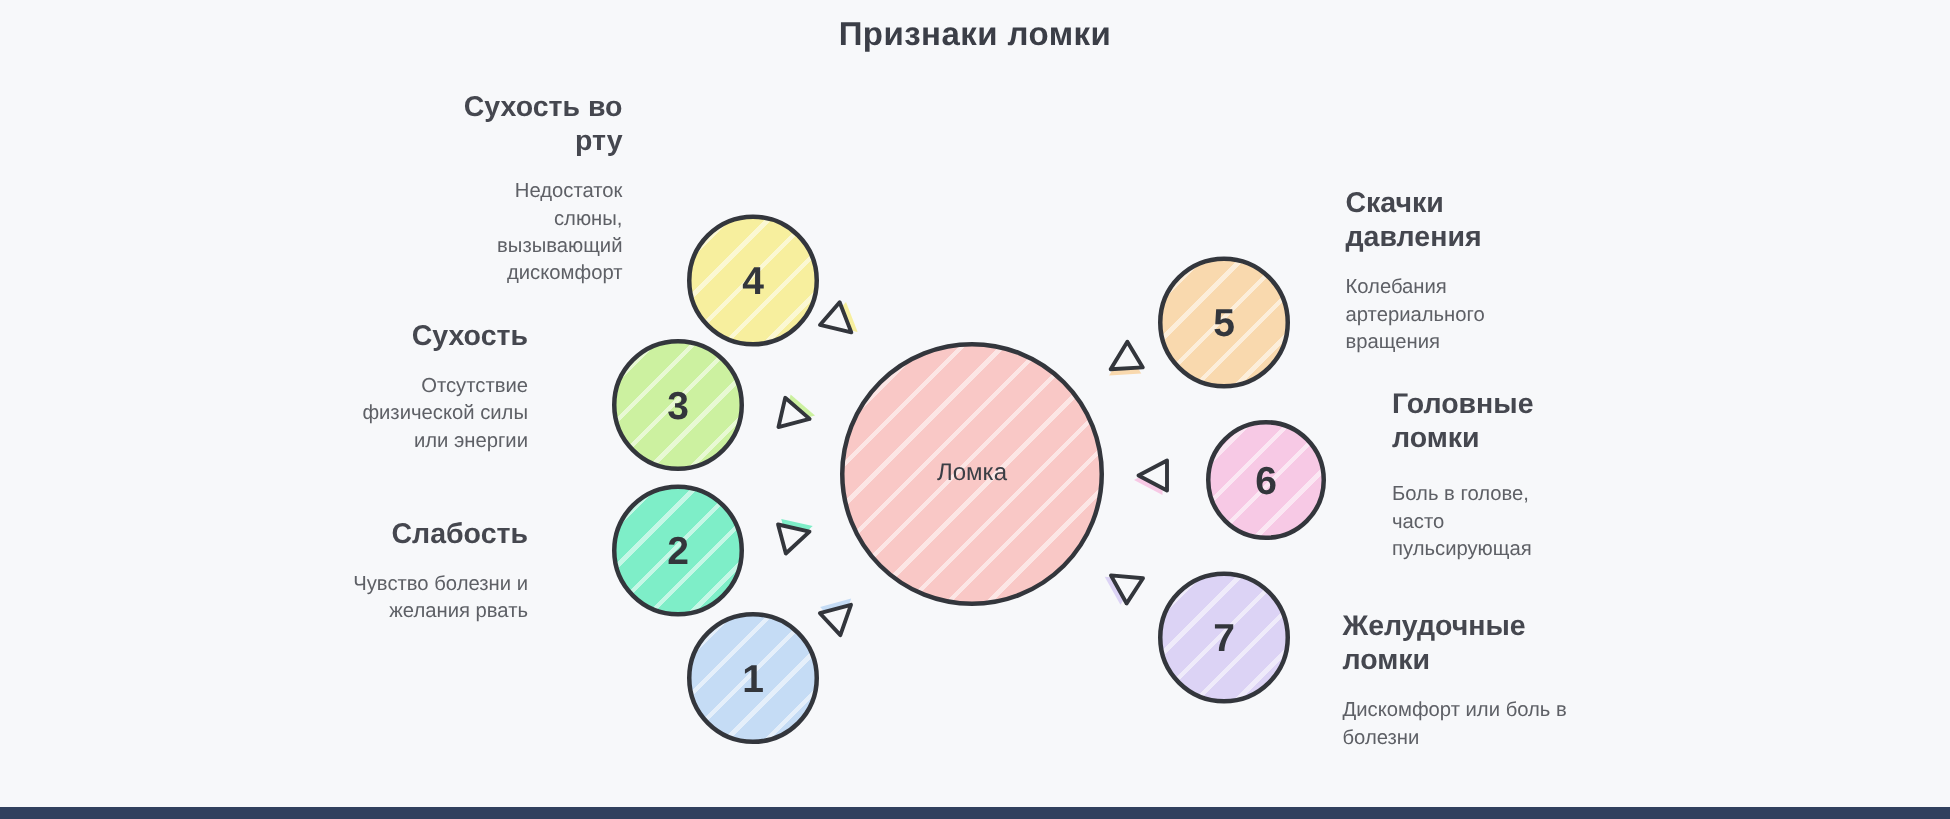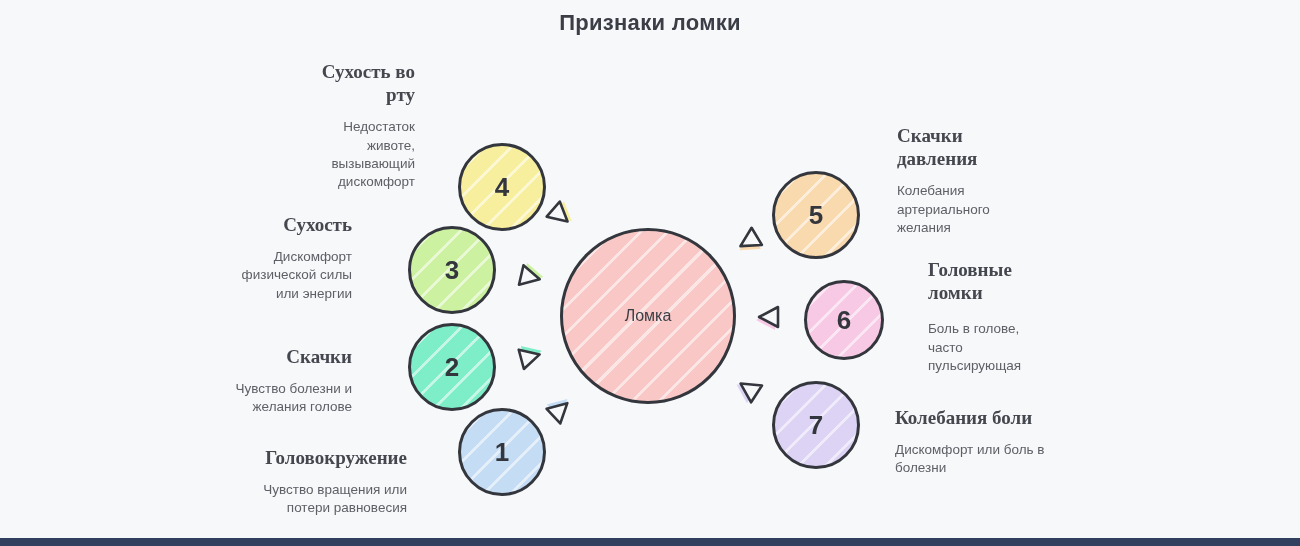--- a/index.html
+++ b/index.html
@@ -36,21 +36,21 @@
   .c1{left:458px;top:408px;width:88px;height:88px;}
   .c2{left:408px;top:323px;width:88px;height:88px;}
   .c3{left:408px;top:226px;width:88px;height:88px;}
   .c4{left:458px;top:143px;width:88px;height:88px;}
   .c5{left:772px;top:171px;width:88px;height:88px;}
   .c6{left:804px;top:280px;width:80px;height:80px;}
   .c7{left:772px;top:381px;width:88px;height:88px;}
   
   .label{position:absolute;}
   .label h3{
-    margin:0;font-size:19px;font-weight:bold;color:#45474f;line-height:1.22;font-family:Liberation Serif, serif;
+    margin:0;font-size:19px;font-weight:bold;color:#45474f;line-height:1.22;
   }
   .label p{
     margin:12px 0 0 0;font-size:13.5px;color:#5e6066;line-height:1.35;
   }
   .align-right{text-align:right;}
   .align-right h3,.align-right p{margin-left:auto;}
   .l1{left:212px;top:446px;width:195px;}
   .l1 p{width:145px;}
   .l2{left:162px;top:345px;width:190px;}
   .l2 p{width:145px;}
@@ -137,44 +137,40 @@
   </svg>
   <svg class="tri t6" viewBox="0 0 34 34">
     <polygon points="8,7 27,17 8,27" transform="translate(3,-3)" fill="#f7c9e5"></polygon>
     <polygon class="outline" points="8,7 27,17 8,27"></polygon>
   </svg>
   <svg class="tri t7" viewBox="0 0 34 34">
     <polygon points="8,7 27,17 8,27" transform="translate(3,-3)" fill="#dcd3f5"></polygon>
     <polygon class="outline" points="8,7 27,17 8,27"></polygon>
   </svg>
 
-  <div class="label l1 align-right">
-    <h3>Головокружение</h3>
-    <p>Чувство вращения или потери равновесия</p>
-  </div>
   <div class="label l2 align-right">
-    <h3>Скачки</h3>
-    <p>Чувство болезни и желания голове</p>
+    <h3>Слабость</h3>
+    <p>Чувство болезни и желания рвать</p>
   </div>
   <div class="label l3 align-right">
     <h3>Сухость</h3>
-    <p>Дискомфорт физической силы или энергии</p>
+    <p>Отсутствие физической силы или энергии</p>
   </div>
   <div class="label l4 align-right">
     <h3>Сухость во рту</h3>
-    <p>Недостаток животе, вызывающий дискомфорт</p>
+    <p>Недостаток слюны, вызывающий дискомфорт</p>
   </div>
   <div class="label l5">
     <h3>Скачки давления</h3>
-    <p>Колебания артериального желания</p>
+    <p>Колебания артериального вращения</p>
   </div>
   <div class="label l6">
     <h3>Головные ломки</h3>
     <p>Боль в голове, часто пульсирующая</p>
   </div>
   <div class="label l7">
-    <h3>Колебания боли</h3>
+    <h3>Желудочные ломки</h3>
     <p>Дискомфорт или боль в болезни</p>
   </div>
 
   <div class="bottom-bar" style="background-color: rgb(49, 64, 94);"></div>
 
 </div>
 
 </body></html>

